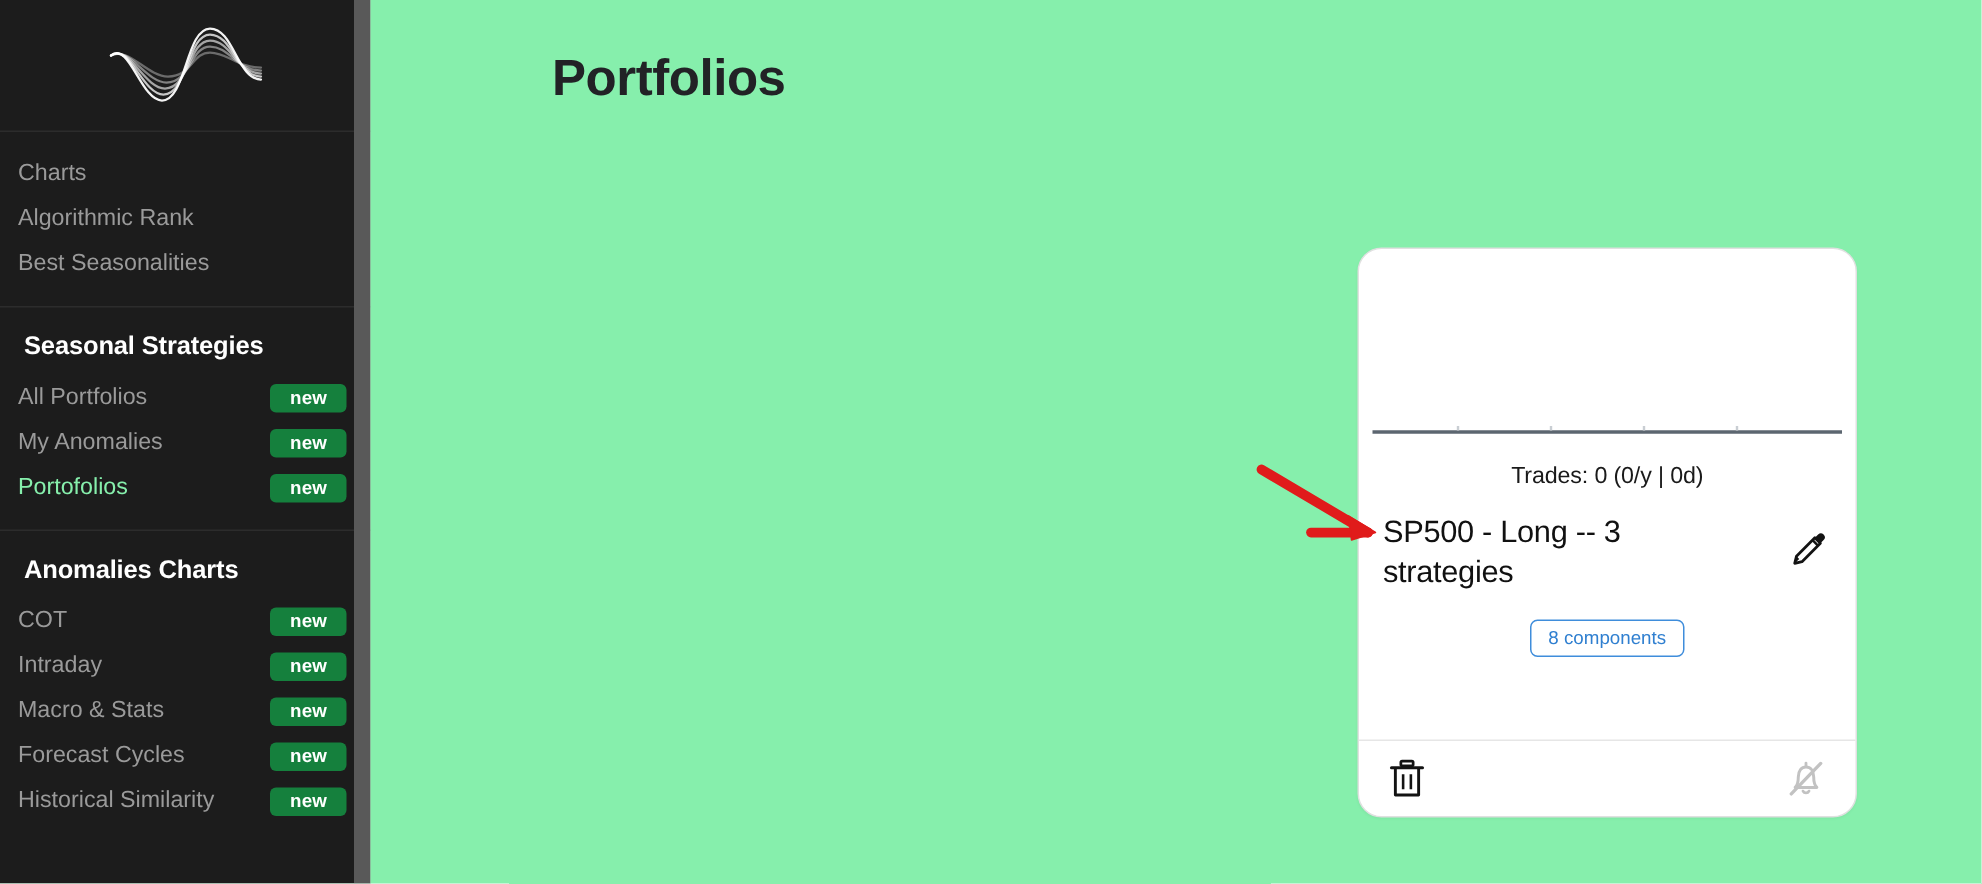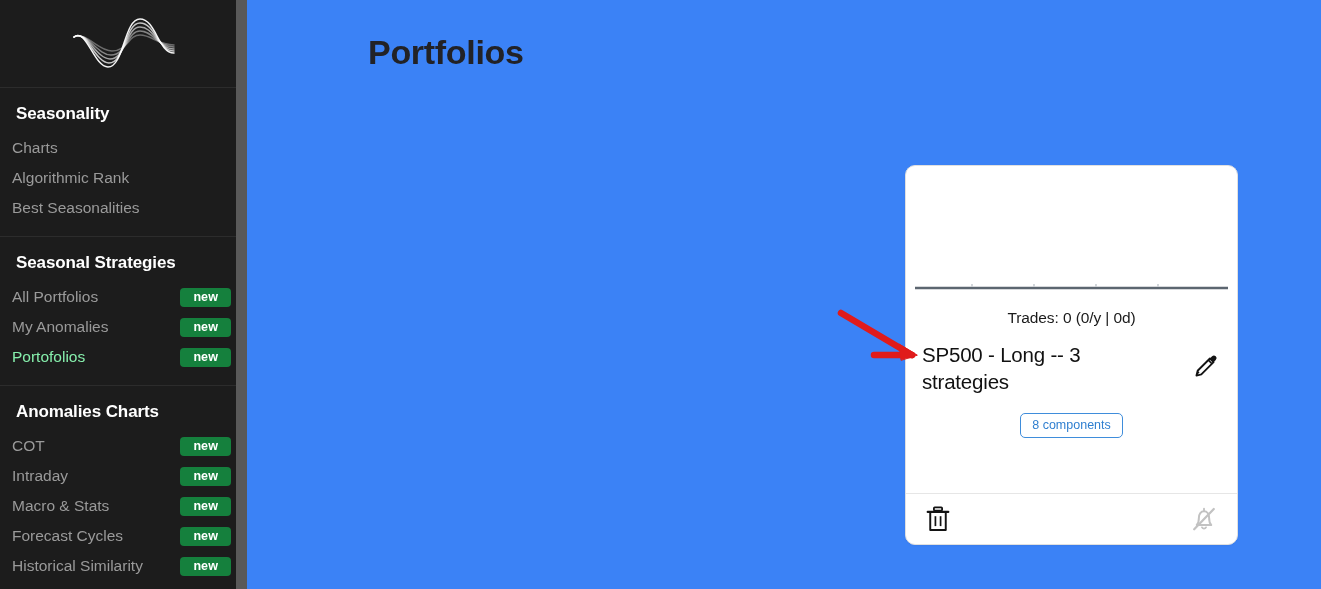--- a/index.html
+++ b/index.html
@@ -98,21 +98,21 @@
     width: 11px;
     height: 589px;
     background: #595959;
   }
 
   
   #main {
     position: relative;
     flex: 1 1 auto;
     height: 589px;
-    background: #3b82f6;
+    background: #86efac;
     overflow: hidden;
   }
 
   #page-title {
     position: absolute;
     left: 121px;
     top: 33px;
     font-size: 34px;
     color: #222226;
     letter-spacing: -0.3px;
@@ -120,21 +120,21 @@
 
   
   #portfolio-card {
     position: absolute;
     left: 658px;
     top: 165px;
     width: 333px;
     height: 380px;
     background: #ffffff;
     border: 1px solid #e0e0e0;
-    border-radius: 10px;
+    border-radius: 16px;
     box-shadow: 0 1px 2px rgba(0,0,0,0.04);
     display: flex;
     flex-direction: column;
   }
 
   .card-chart {
     position: relative;
     height: 124px;
     flex: 0 0 124px;
   }
@@ -227,21 +227,20 @@
           <path d="M6 24 C 18 15, 27 50, 41 50 C 57 50, 57 10, 72 10 C 87 10, 90 38, 106 38" opacity="0.75"></path>
           <path d="M6 24 C 18 16, 28 46, 42 46 C 58 46, 58 14, 72 14 C 86 14, 90 36, 106 36" opacity="0.6"></path>
           <path d="M6 24 C 18 17, 29 42, 43 42 C 59 42, 59 18, 72 18 C 85 18, 90 34, 106 34" opacity="0.45"></path>
           <path d="M6 24 C 18 18, 30 38, 44 38 C 60 38, 60 22, 72 22 C 84 22, 90 32, 106 32" opacity="0.35"></path>
         </g>
       </svg>
     </div>
 
     <div id="sb-sections">
         <div class="sb-section">
-          <div class="sb-heading">Seasonality</div>
           <div class="sb-item">
             <span class="sb-item-label">Charts</span>
           </div>
           <div class="sb-item">
             <span class="sb-item-label">Algorithmic Rank</span>
           </div>
           <div class="sb-item">
             <span class="sb-item-label">Best Seasonalities</span>
           </div>
         </div>

